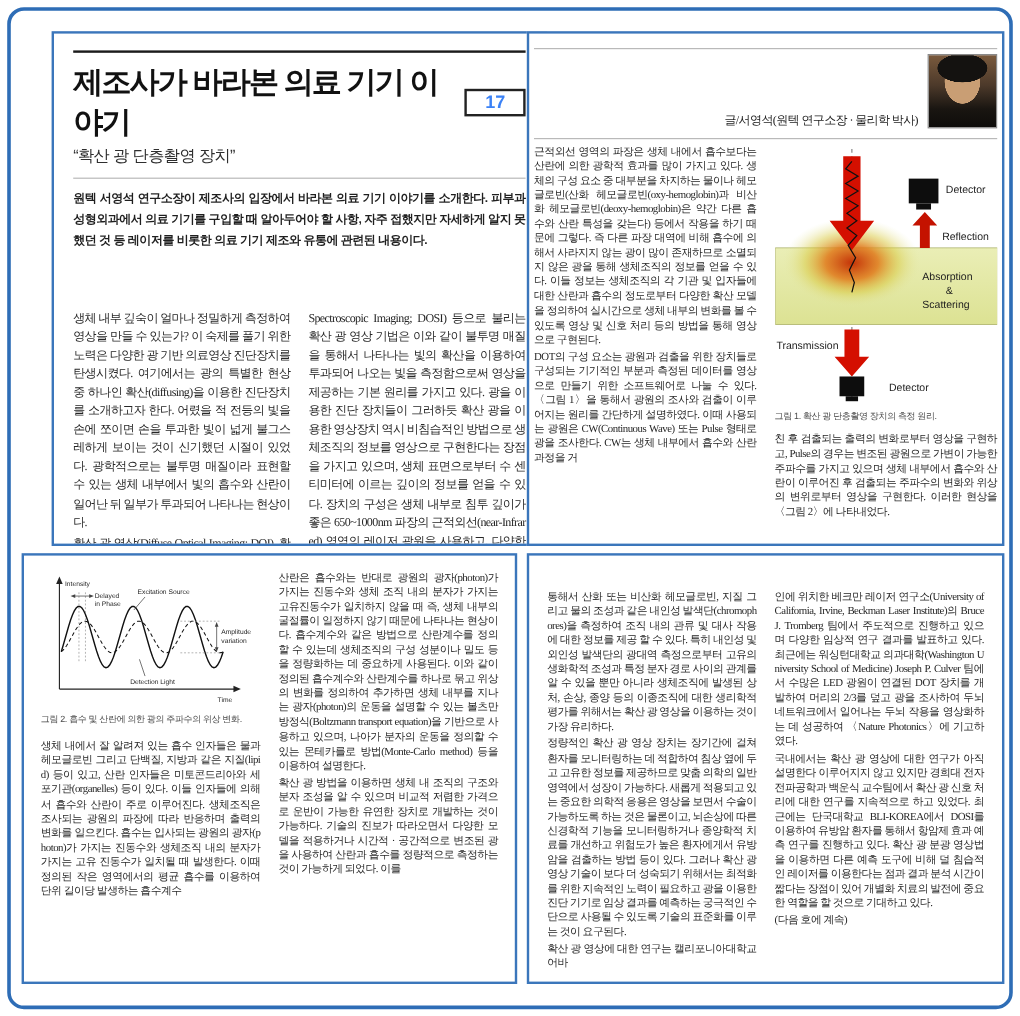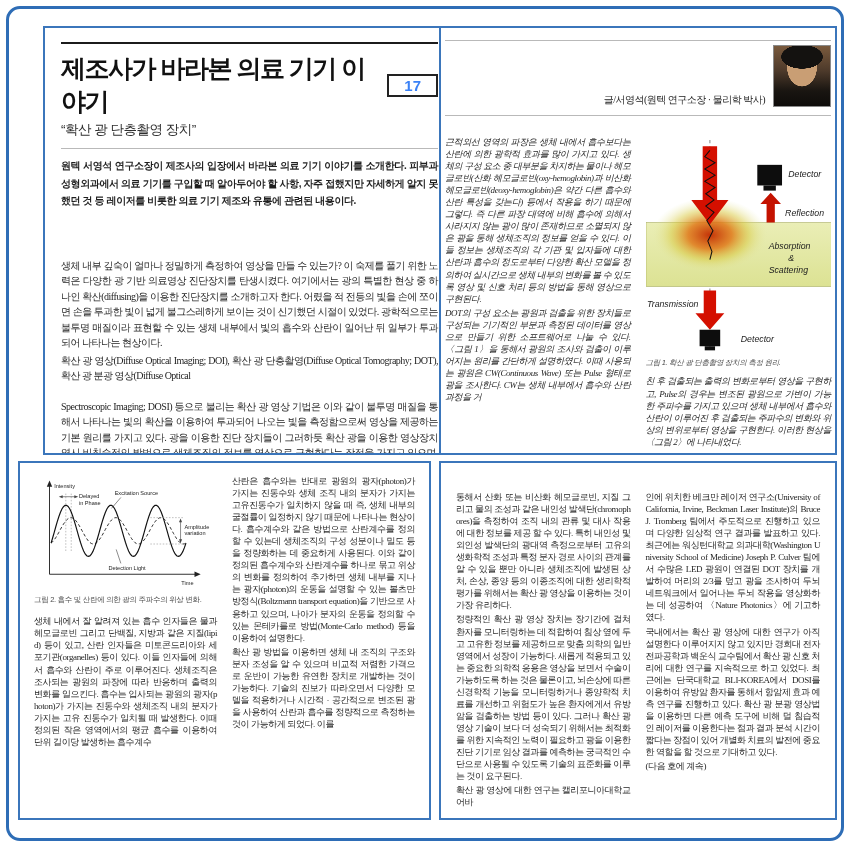--- a/index.html
+++ b/index.html
@@ -63,39 +63,39 @@
 
   <div class="panel panel-tl">
     <div class="rule-black"></div>
     <div class="title-row">
       <span class="title">제조사가 바라본 의료 기기 이야기</span>
       <span class="issue-box">17</span>
     </div>
     <div class="subtitle">“확산 광 단층촬영 장치”</div>
     <div class="rule-gray" style="margin:9px 0 0;"></div>
     <p class="intro">원텍 서영석 연구소장이 제조사의 입장에서 바라본 의료 기기 이야기를 소개한다. 피부과 성형외과에서 의료 기기를 구입할 때 알아두어야 할 사항, 자주 접했지만 자세하게 알지 못했던 것 등 레이저를 비롯한 의료 기기 제조와 유통에 관련된 내용이다.</p>
-    <div class="cols body-lg" style="margin-top:48px;flex-direction:column;">
+    <div class="cols body-lg" style="margin-top:48px;">
       <div class="col">
         <p>생체 내부 깊숙이 얼마나 정밀하게 측정하여 영상을 만들 수 있는가? 이 숙제를 풀기 위한 노력은 다양한 광 기반 의료영상 진단장치를 탄생시켰다. 여기에서는 광의 특별한 현상 중 하나인 확산(diffusing)을 이용한 진단장치를 소개하고자 한다. 어렸을 적 전등의 빛을 손에 쪼이면 손을 투과한 빛이 넓게 불그스레하게 보이는 것이 신기했던 시절이 있었다. 광학적으로는 불투명 매질이라 표현할 수 있는 생체 내부에서 빛의 흡수와 산란이 일어난 뒤 일부가 투과되어 나타나는 현상이다.</p>
         <p>확산 광 영상(Diffuse Optical Imaging; DOI), 확산 광 단층촬영(Diffuse Optical Tomography; DOT), 확산 광 분광 영상(Diffuse Optical</p>
       </div>
       <div class="col">
         <p>Spectroscopic Imaging; DOSI) 등으로 불리는 확산 광 영상 기법은 이와 같이 불투명 매질을 통해서 나타나는 빛의 확산을 이용하여 투과되어 나오는 빛을 측정함으로써 영상을 제공하는 기본 원리를 가지고 있다. 광을 이용한 진단 장치들이 그러하듯 확산 광을 이용한 영상장치 역시 비침습적인 방법으로 생체조직의 정보를 영상으로 구현한다는 장점을 가지고 있으며, 생체 표면으로부터 수 센티미터에 이르는 깊이의 정보를 얻을 수 있다. 장치의 구성은 생체 내부로 침투 깊이가 좋은 650~1000nm 파장의 근적외선(near-Infrared) 영역의 레이저 광원을 사용하고, 다양한 광 검출기의 배열을 통해 생체 내부의 정보를 얻는다.</p>
       </div>
     </div>
   </div>
 
   <div class="panel panel-tr">
     <div class="rule-gray" style="margin-top:4px;"></div>
     <div class="tr-header">
       <span class="byline">글/서영석(원텍 연구소장 · 물리학 박사)</span>
       <div class="photo"></div>
     </div>
     <div class="rule-gray"></div>
-    <div class="cols body-sm" style="margin-top:20px;font-style:italic;">
+    <div class="cols body-sm" style="margin-top:4px;">
       <div class="col">
         <p>근적외선 영역의 파장은 생체 내에서 흡수보다는 산란에 의한 광학적 효과를 많이 가지고 있다. 생체의 구성 요소 중 대부분을 차지하는 물이나 헤모글로빈(산화 헤모글로빈(oxy-hemoglobin)과 비산화 헤모글로빈(deoxy-hemoglobin)은 약간 다른 흡수와 산란 특성을 갖는다) 등에서 작용을 하기 때문에 그렇다. 즉 다른 파장 대역에 비해 흡수에 의해서 사라지지 않는 광이 많이 존재하므로 소멸되지 않은 광을 통해 생체조직의 정보를 얻을 수 있다. 이들 정보는 생체조직의 각 기관 및 입자들에 대한 산란과 흡수의 정도로부터 다양한 확산 모델을 정의하여 실시간으로 생체 내부의 변화를 볼 수 있도록 영상 및 신호 처리 등의 방법을 통해 영상으로 구현된다.</p>
         <p>DOT의 구성 요소는 광원과 검출을 위한 장치들로 구성되는 기기적인 부분과 측정된 데이터를 영상으로 만들기 위한 소프트웨어로 나눌 수 있다. 〈그림 1〉을 통해서 광원의 조사와 검출이 이루어지는 원리를 간단하게 설명하였다. 이때 사용되는 광원은 CW(Continuous Wave) 또는 Pulse 형태로 광을 조사한다. CW는 생체 내부에서 흡수와 산란 과정을 거</p>
       </div>
       <div class="col">
         <svg class="figure" width="100%" viewBox="0 0 180 212" xmlns="http://www.w3.org/2000/svg">
           <defs>
             <radialGradient id="glow" cx="50%" cy="50%" r="50%">
               <stop offset="0%" stop-color="#c22a00" stop-opacity="0.95"></stop>
               <stop offset="38%" stop-color="#e07818" stop-opacity="0.85"></stop>

